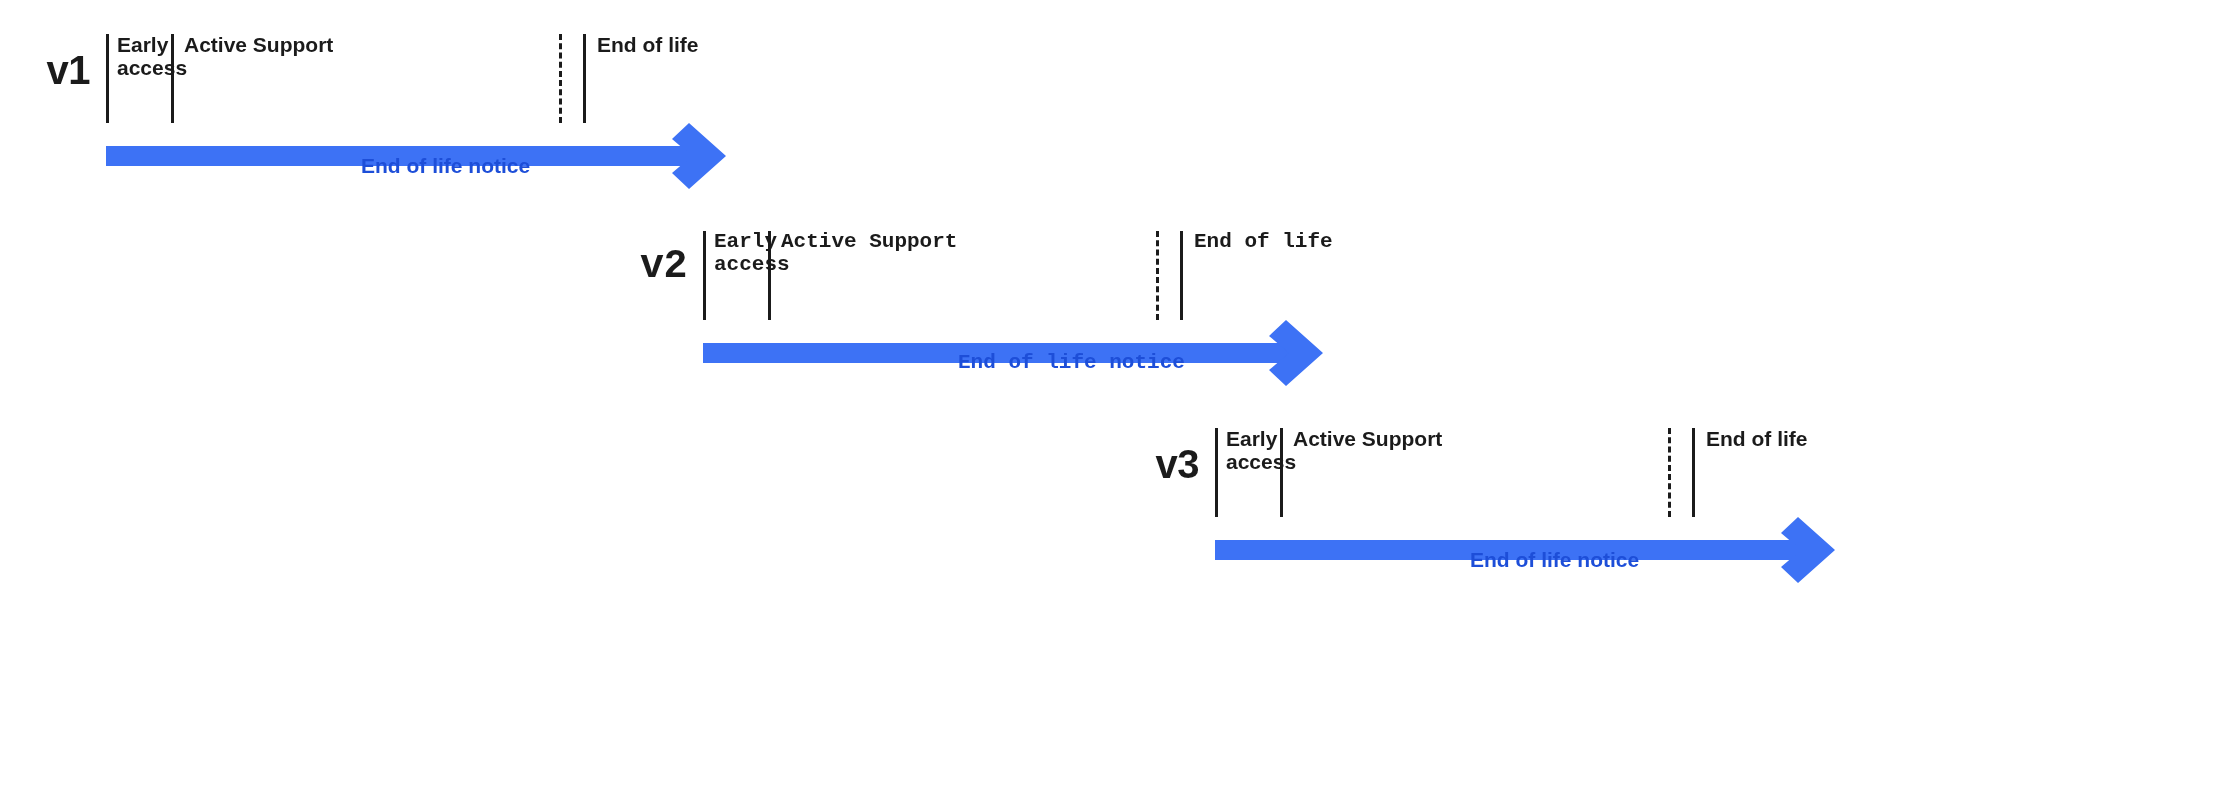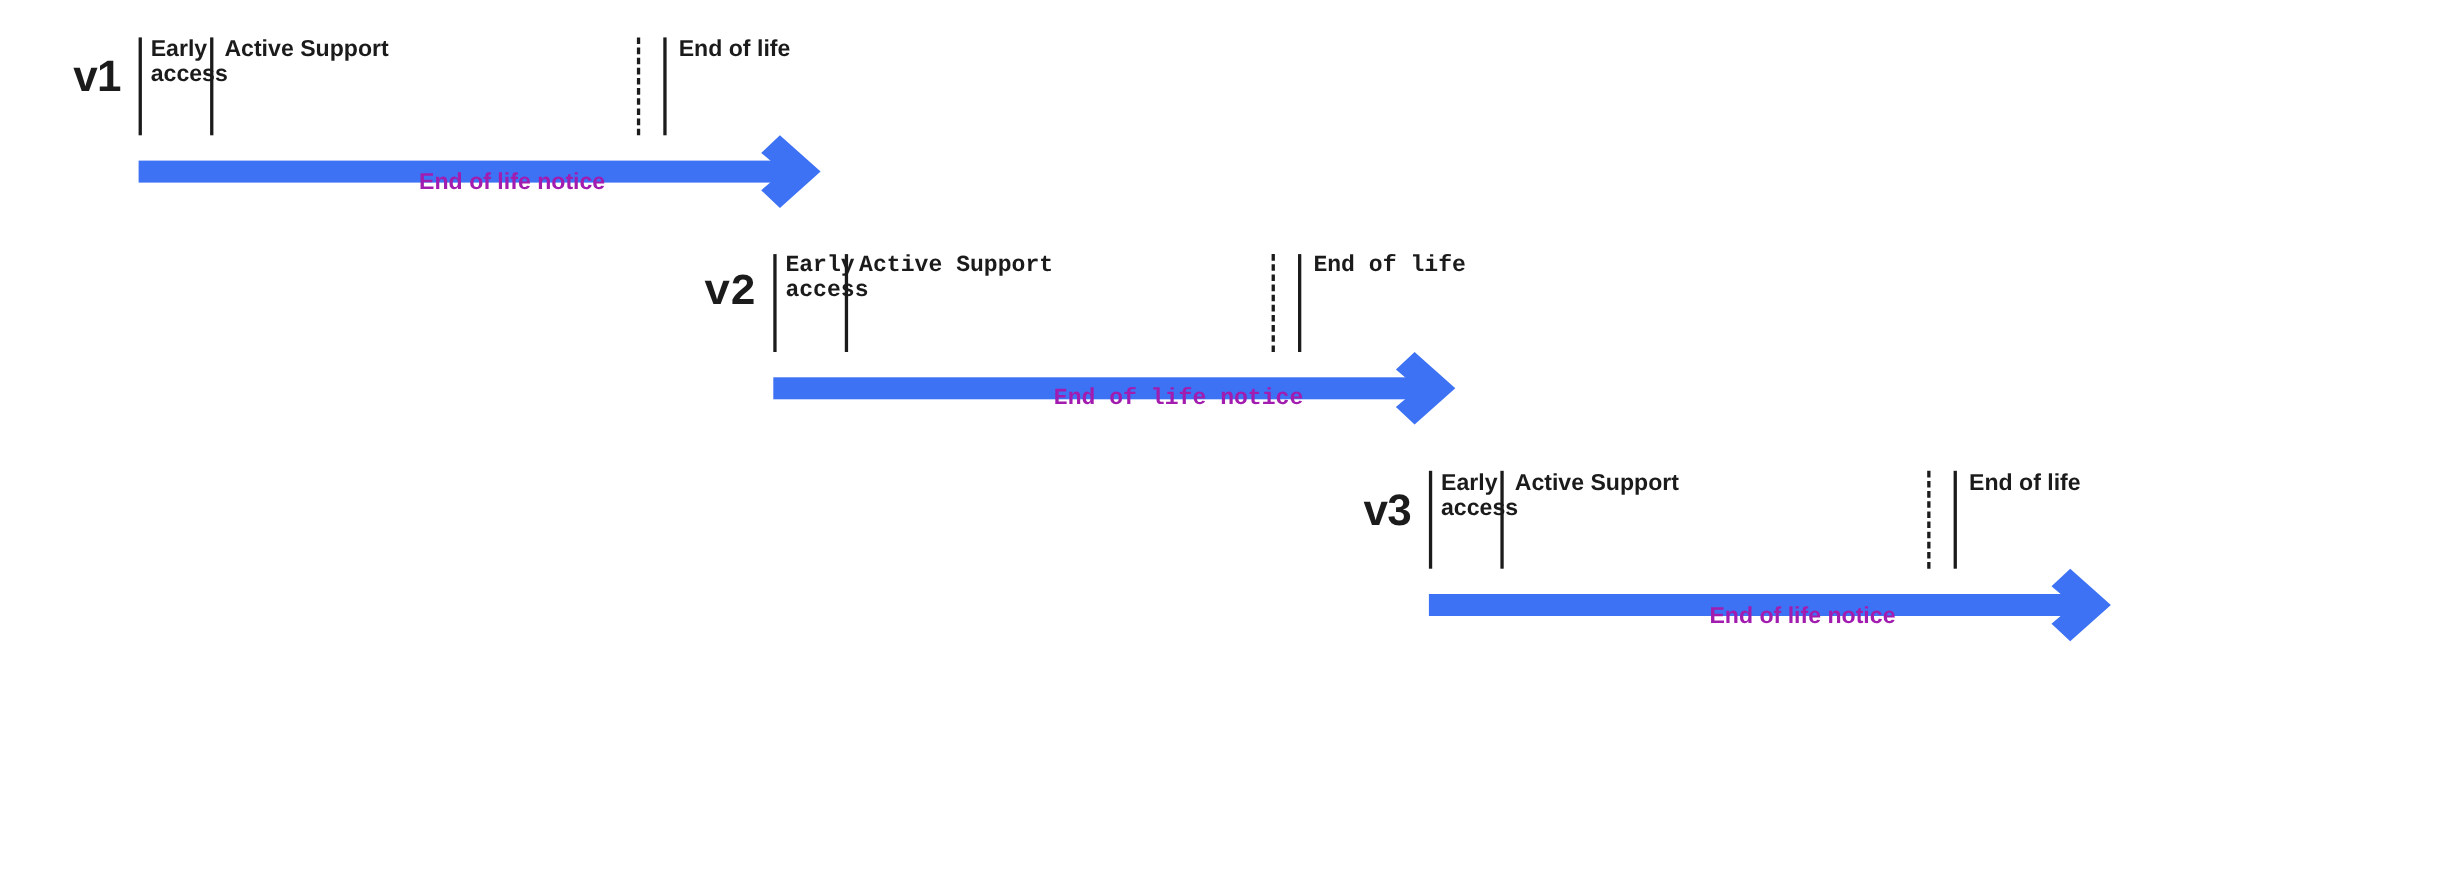--- a/index.html
+++ b/index.html
@@ -89,29 +89,29 @@
   }
 
   
   .notice-label {
     position: absolute;
     top: 140px;
     font-size: 21px;
     font-weight: 700;
     line-height: 1.1;
     white-space: nowrap;
-    color: #a21caf;
+    color: #1d4ed8;
   }
 </style>
 </head>
 <body>
 
 <div id="stage">
 
-  <div class="timeline" style="left:40px; top:14px; width:1010px;">
+  <div class="timeline" style="left:20px; top:14px; width:1010px;">
 
     <div class="version-label">v1</div>
 
     <div class="track">
 
       <div class="divider" style="left:0px;"></div>
       <div class="divider" style="left:65px;"></div>
       <div class="divider dashed" style="left:453px;"></div>
       <div class="divider" style="left:477px;"></div>
 
@@ -151,21 +151,21 @@
         <svg width="645" height="66" viewBox="0 0 645 66" preserveAspectRatio="none">
           <rect x="0" y="23" width="592" height="20" fill="#3D72F5"></rect>
           <path d="M 583 0 L 620 33 L 583 66 L 566 50 L 586 33 L 566 16 Z" fill="#3D72F5"></path>
         </svg>
       </div>
 
       <div class="notice-label" style="left:255px;">End of life notice</div>
     </div>
   </div>
 
-  <div class="timeline" style="left:1213px; top:408px; width:1010px;text-decoration:underline;">
+  <div class="timeline" style="left:1129px; top:408px; width:1010px;text-decoration:underline;">
 
     <div class="version-label">v3</div>
 
     <div class="track">
 
       <div class="divider" style="left:0px;"></div>
       <div class="divider" style="left:65px;"></div>
       <div class="divider dashed" style="left:453px;"></div>
       <div class="divider" style="left:477px;"></div>
 

